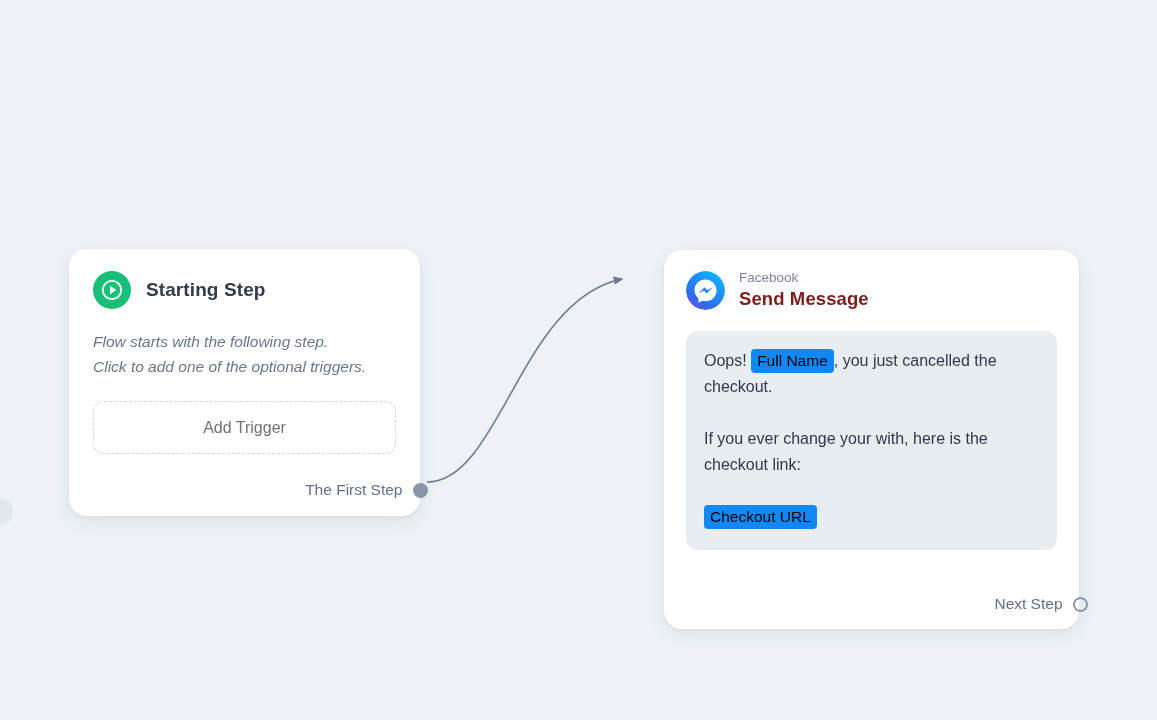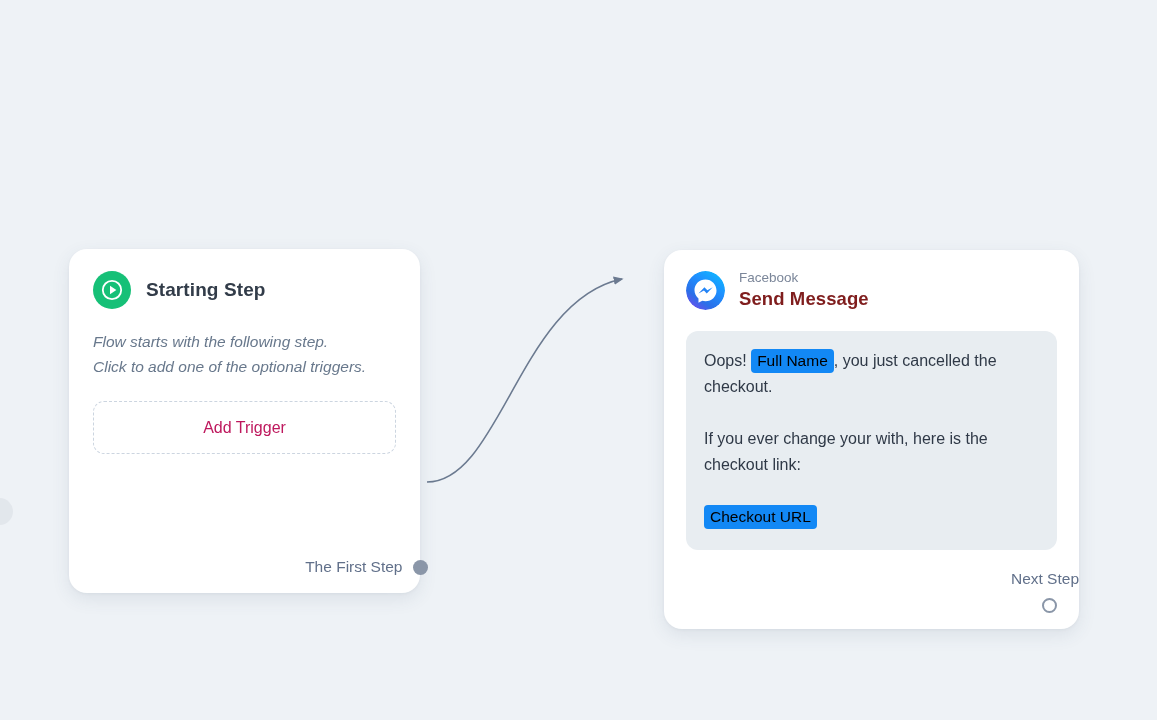--- a/index.html
+++ b/index.html
@@ -42,21 +42,21 @@
     box-shadow: 0 6px 18px rgba(60, 80, 110, 0.10),
                 0 1px 3px rgba(60, 80, 110, 0.06);
     box-sizing: border-box;
   }
 
   
   #start-card {
     left: 69px;
     top: 249px;
     width: 351px;
-    height: 344px;
+    height: 267px;
     padding: 0;
   }
   .start-head {
     display: flex;
     align-items: center;
     gap: 15px;
     padding: 22px 24px 0 24px;
   }
   .play-badge {
     width: 38px;
@@ -86,21 +86,21 @@
 
   .add-trigger {
     margin: 22px 24px 0 24px;
     height: 53px;
     border: 1.5px dashed #ccd5e0;
     border-radius: 11px;
     display: flex;
     align-items: center;
     justify-content: center;
     font-size: 16px;
-    color: #be185d;
+    color: #737373;
     cursor: pointer;
     background: transparent;
     box-sizing: border-box;
   }
 
   .out-port {
     position: absolute;
     right: 0px;
     bottom: 17px;
     display: flex;
@@ -180,21 +180,20 @@
   }
   .chip-row { margin-top: 4px; }
 
   .next-step {
     position: absolute;
     right: 0px;
     bottom: 16px;
     display: flex;
     align-items: center;
     gap: 10px;
-    flex-direction: column;
   }
   .next-step-label {
     font-size: 15.5px;
     color: #61708a;
   }
   .port-dot-hollow {
     width: 15px;
     height: 15px;
     border-radius: 50%;
     border: 2px solid #8a96a8;

